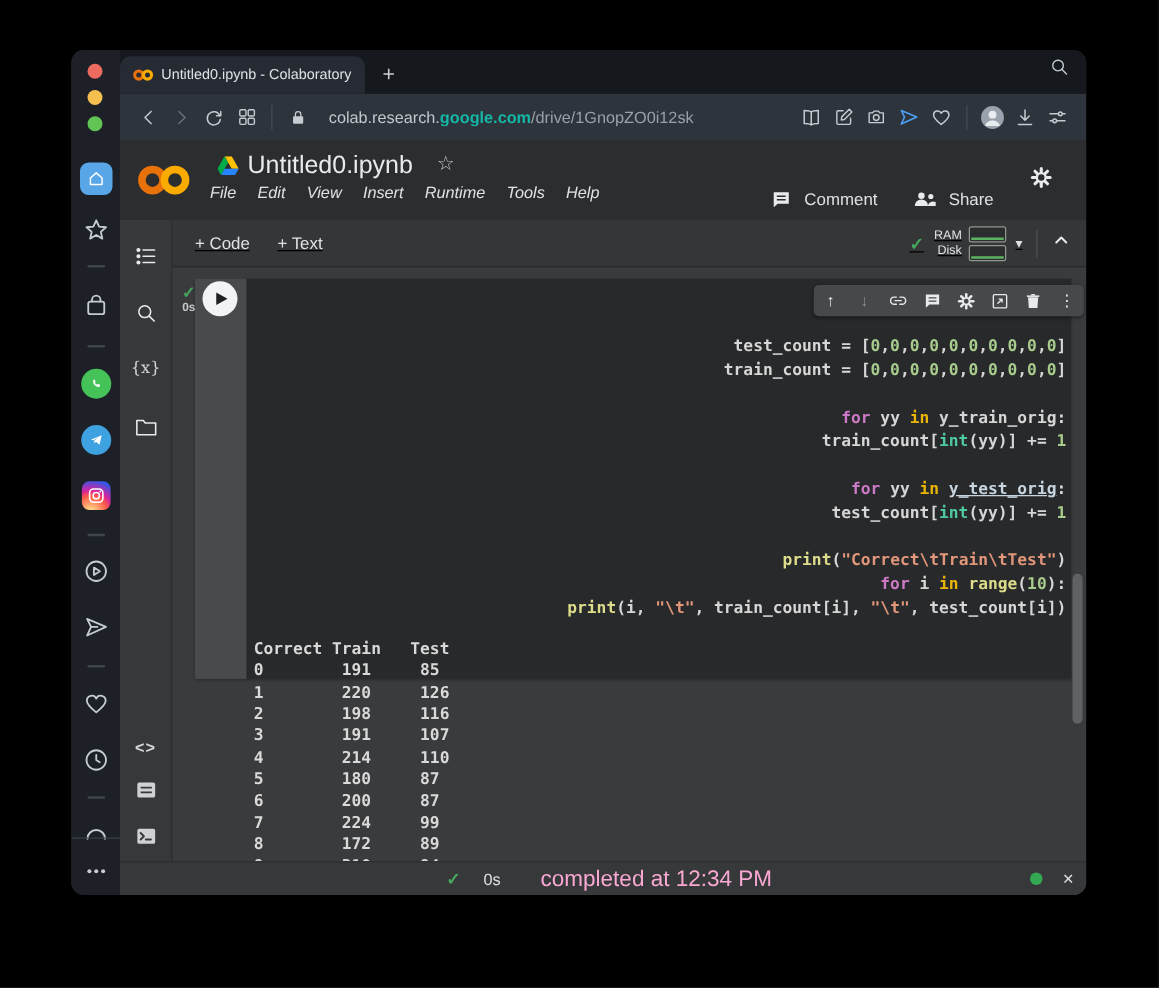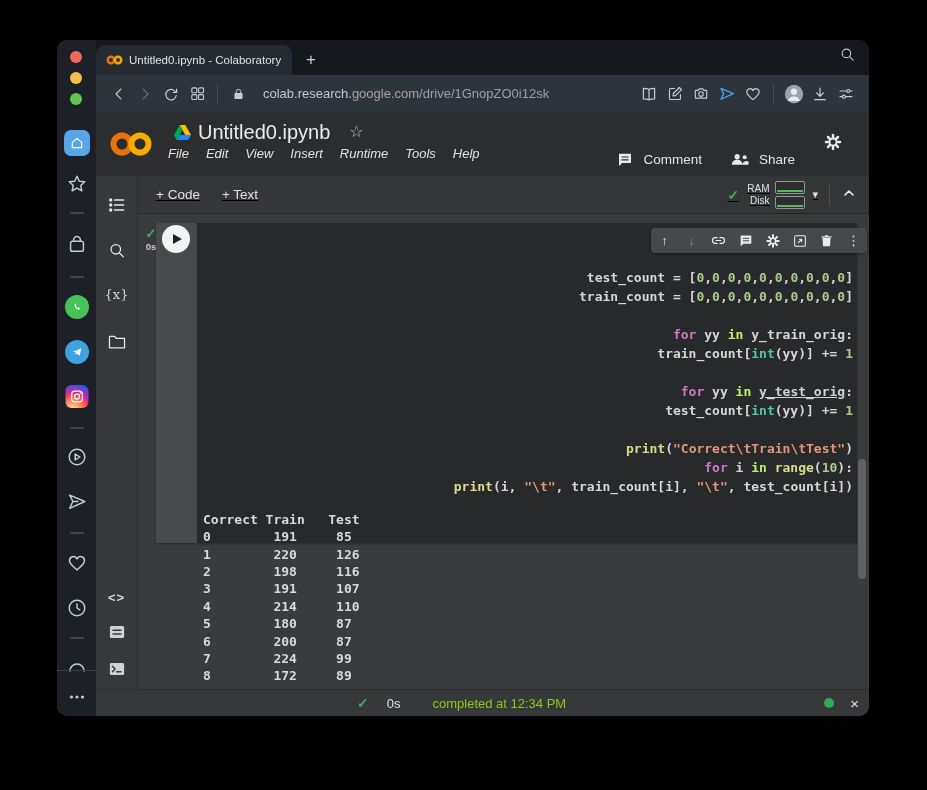--- a/index.html
+++ b/index.html
@@ -23,21 +23,21 @@
   .tabbar{height:35px;background:#15181d;display:flex;align-items:flex-end;position:relative;flex:none;}
   .tab{height:30px;width:176px;background:#262b33;border-radius:9px 9px 0 0;display:flex;align-items:center;
        padding:0 10px;gap:6px;}
   .tab-title{font-size:11.5px;color:#dfe1e5;white-space:nowrap;overflow:hidden;}
   .newtab{margin:0 0 7px 14px;color:#c9ccd1;font-size:17px;line-height:17px;}
   .tab-search{position:absolute;right:13px;bottom:8px;}
   .navbar{height:37px;background:#2e343b;display:flex;align-items:center;padding:0 10px;flex:none;}
   .nbtn{width:26px;height:26px;display:flex;align-items:center;justify-content:center;flex:none;}
   .vsep{width:1px;height:20px;background:#454b52;margin:0 7px;flex:none;}
   .url{flex:1;min-width:0;font-size:13px;color:#c3c8cf;white-space:nowrap;overflow:hidden;padding-left:12px;}
-  .url b{color:#a3a3a3;font-weight:normal;}
+  .url b{color:#14b8a6;font-weight:bold;}
   .url .path{color:#99a0a8;}
   
   .colab{flex:1;display:flex;flex-direction:column;min-height:0;background:#323438;}
   .cheader{height:64px;background:#2c2d2f;display:flex;flex:none;}
   .co-logo{margin:17px 0 0 12px;flex:none;}
   .tblock{margin-left:20px;padding-top:9px;}
   .trow{display:flex;align-items:center;gap:7px;height:22px;}
   .fname{font-size:20px;color:#e8eaed;}
   .star{font-size:16px;color:#bdc1c6;margin-left:12px;line-height:16px;}
   .menus{display:flex;gap:17px;margin-top:3px;margin-left:-6px;}
@@ -73,37 +73,37 @@
   .code-row{display:flex;box-shadow:0 1px 2px rgba(0,0,0,.3);}
   .gutter{width:41px;flex:none;background:#494a4c;position:relative;}
   .play{position:absolute;left:6px;top:2px;width:28px;height:28px;border-radius:50%;background:#f1f3f4;
         display:flex;align-items:center;justify-content:center;}
   .play i{width:0;height:0;border-left:9px solid #202124;border-top:5.5px solid transparent;
           border-bottom:5.5px solid transparent;margin-left:2px;}
   .codebox{flex:1;min-width:0;background:#28292b;padding:7px 4px 9px 6px;
            font-family:"DejaVu Sans Mono",monospace;font-size:13px;font-weight:bold;line-height:19px;
            color:#d6d6d6;white-space:pre;text-align:right;}
   .code-line{height:19px;}
-  .tk-k{color:#cc7ac5;} .tk-b{color:#bef264;} .tk-t{color:#4ec9a0;}
+  .tk-k{color:#cc7ac5;} .tk-b{color:#eab308;} .tk-t{color:#4ec9a0;}
   .tk-f{color:#dcdc8b;} .tk-n{color:#a8cc8c;} .tk-s{color:#e2967a;}
   .tk-u{color:#c7d5e0;text-decoration:underline;}
   .celltoolbar{position:absolute;left:495px;top:5px;height:25px;width:216px;background:#47484a;border-radius:4px;
                display:flex;align-items:center;justify-content:space-around;box-shadow:0 1px 3px rgba(0,0,0,.4);}
   .cti{width:20px;height:20px;display:flex;align-items:center;justify-content:center;color:#e8eaed;font-size:13px;}
   .cti.dim{color:#8a8f94;}
   .output{position:absolute;left:65px;top:262px;right:20px;
           font-family:"DejaVu Sans Mono",monospace;font-size:13px;font-weight:bold;line-height:17.4px;
           color:#d9d9d9;white-space:pre;}
   .thumb{position:absolute;right:3px;top:245px;width:8px;height:120px;background:#606163;border-radius:4px;}
   
   .statusbar{height:26px;background:#373839;border-top:1px solid #2d2e30;display:flex;align-items:center;
              padding-left:261px;flex:none;position:relative;}
   .statusbar .chk{color:#45a85c;font-size:14px;font-weight:bold;}
   .statusbar .t{color:#dfe1e5;font-size:13px;margin-left:18px;}
-  .statusbar .msg{color:#84cc16;font-size:13px;margin-left:32px;}
+  .statusbar .msg{color:#f9a8d4;font-size:18px;margin-left:32px;}
   .sb-right{position:absolute;right:10px;display:flex;align-items:center;gap:16px;}
   .greendot{width:10px;height:10px;border-radius:50%;background:#34a853;}
   .sb-close{color:#dfe1e5;font-size:15px;line-height:15px;}
   
   .st{stroke:#c6cbd2;fill:none;stroke-width:1.6;stroke-linecap:round;stroke-linejoin:round;}
   .stw{stroke:#e8eaed;fill:none;stroke-width:1.6;stroke-linecap:round;stroke-linejoin:round;}
 </style>
 </head>
 <body>
 

